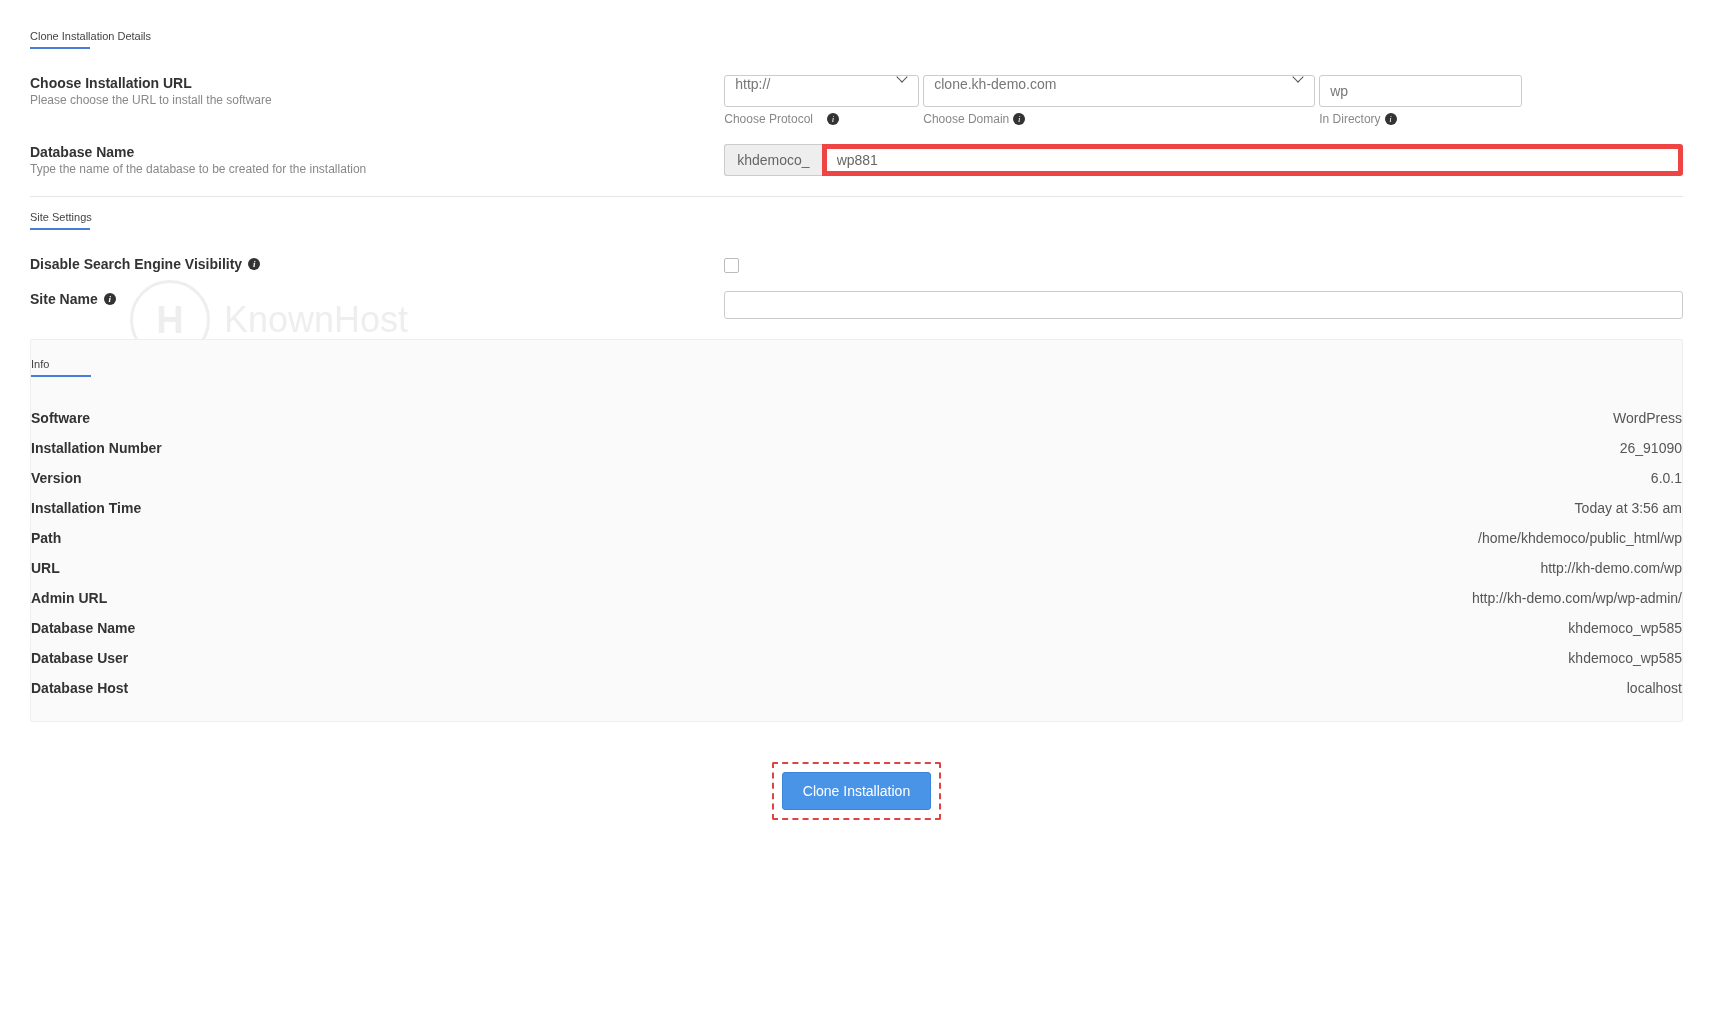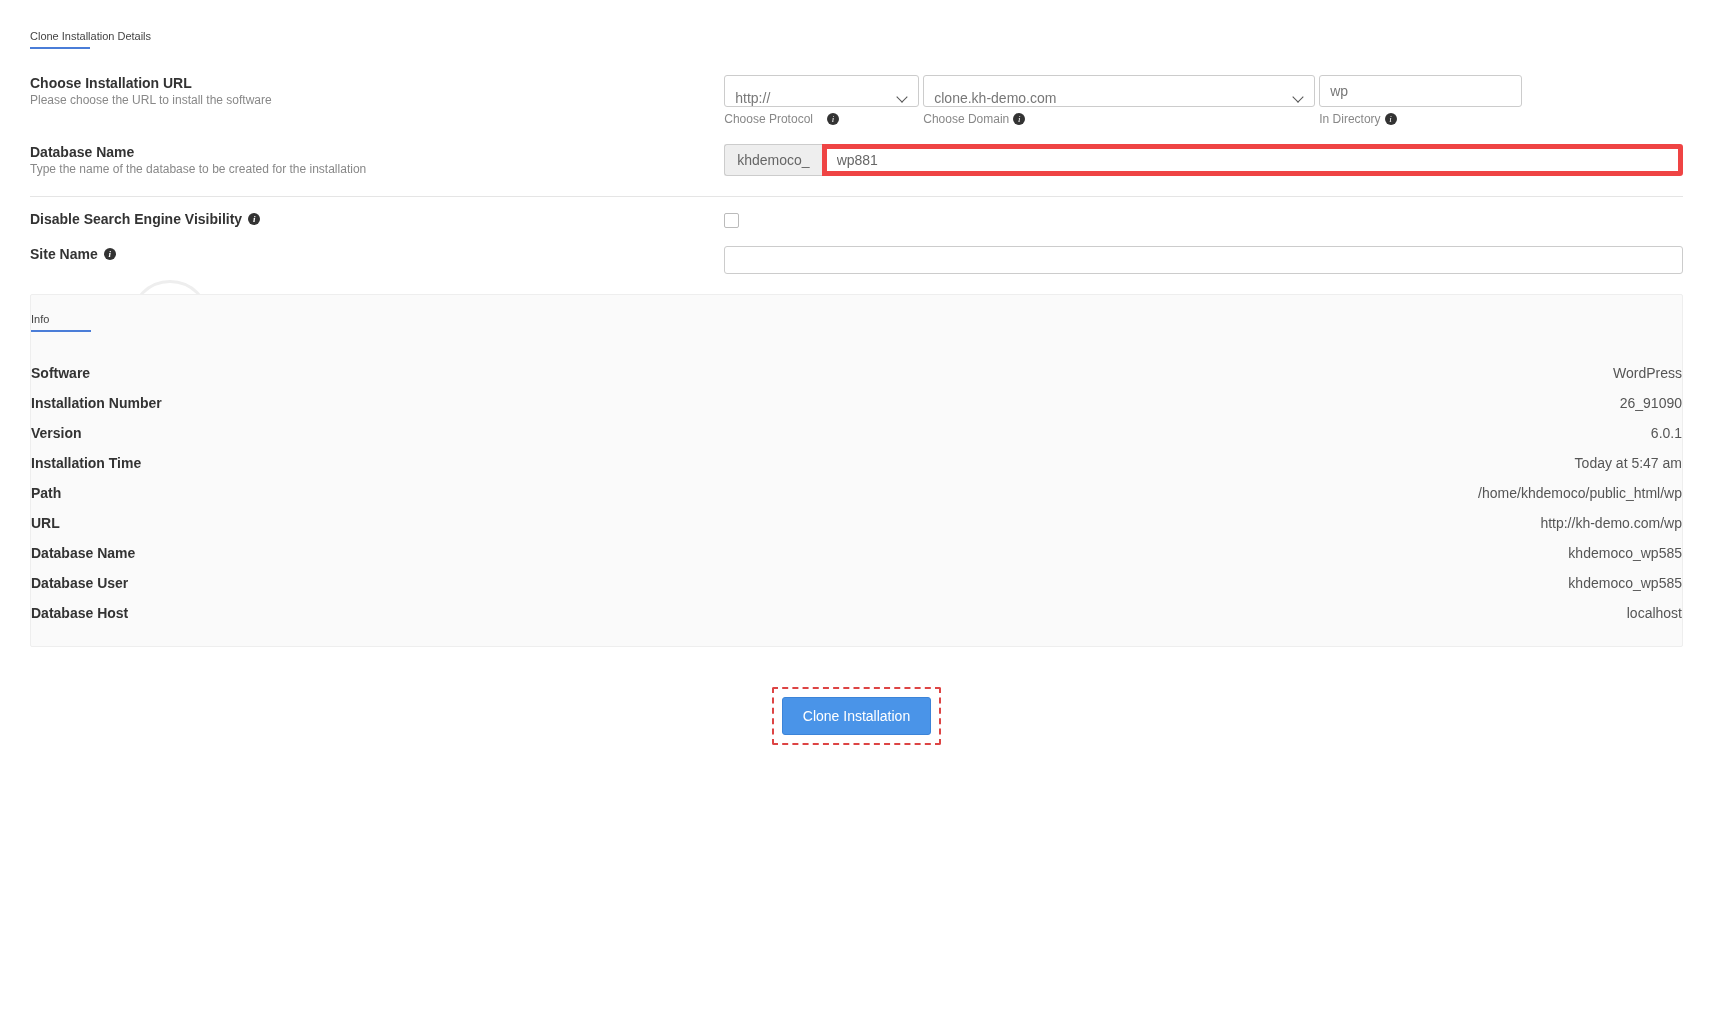--- a/index.html
+++ b/index.html
@@ -65,21 +65,21 @@
     .select, .select-lg, .input, .input-sm {
       height: 32px;
       border: 1px solid #ccc;
       border-radius: 3px;
       background: #fff;
       padding: 0 10px;
       font-size: 14px;
       color: #777;
       outline: none;
       display: flex;
-      align-items: flex-end;
+      align-items: flex-start;
       justify-content: space-between;
     }
     .select {
       flex: 0 0 195px;
       cursor: pointer;
     }
     .select-lg {
       flex: 0 0 392px;
       cursor: pointer;
     }
@@ -304,20 +304,21 @@
         <div class="db-prefix">khdemoco_</div>
         <input class="db-input" value="wp881" style="">
       </div>
     </div>
   </div>
 </div>
 
 <hr class="divider">
 
 <div class="section">
+  <div class="section-header">Site Settings</div>
 
   <div class="row">
     <div class="label-col">
       <div class="field-label">
         <span>Disable Search Engine Visibility</span>
         <span class="info-i"></span>
       </div>
     </div>
     <div class="input-col">
       <div class="checkbox"></div>
@@ -347,29 +348,33 @@
   <div class="info-row">
     <div class="info-label">Installation Number</div>
     <div class="info-value">26_91090</div>
   </div>
   <div class="info-row">
     <div class="info-label">Version</div>
     <div class="info-value">6.0.1</div>
   </div>
   <div class="info-row">
     <div class="info-label">Installation Time</div>
-    <div class="info-value">Today at 5:47 am</div>
+    <div class="info-value">Today at 3:56 am</div>
   </div>
   <div class="info-row">
     <div class="info-label">Path</div>
     <div class="info-value">/home/khdemoco/public_html/wp</div>
   </div>
   <div class="info-row">
     <div class="info-label">URL</div>
     <div class="info-value">http://kh-demo.com/wp</div>
+  </div>
+  <div class="info-row">
+    <div class="info-label">Admin URL</div>
+    <div class="info-value">http://kh-demo.com/wp/wp-admin/</div>
   </div>
   <div class="info-row">
     <div class="info-label">Database Name</div>
     <div class="info-value">khdemoco_wp585</div>
   </div>
   <div class="info-row">
     <div class="info-label">Database User</div>
     <div class="info-value">khdemoco_wp585</div>
   </div>
   <div class="info-row">

